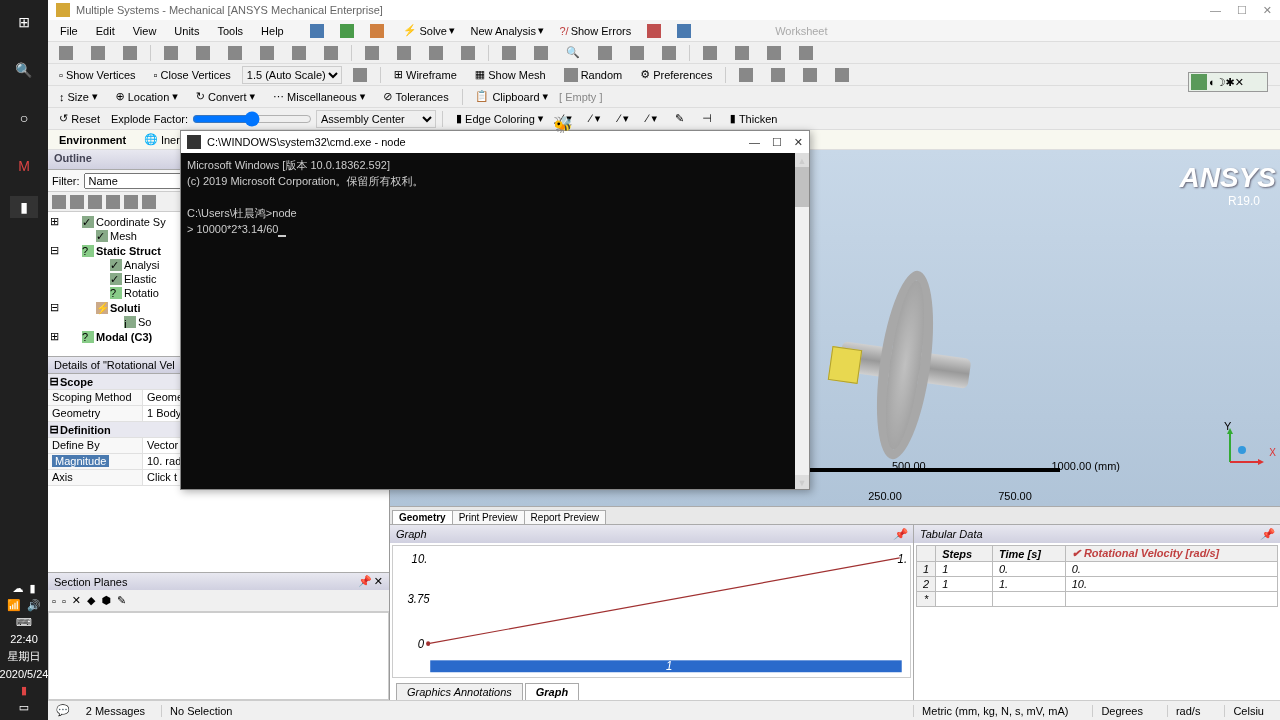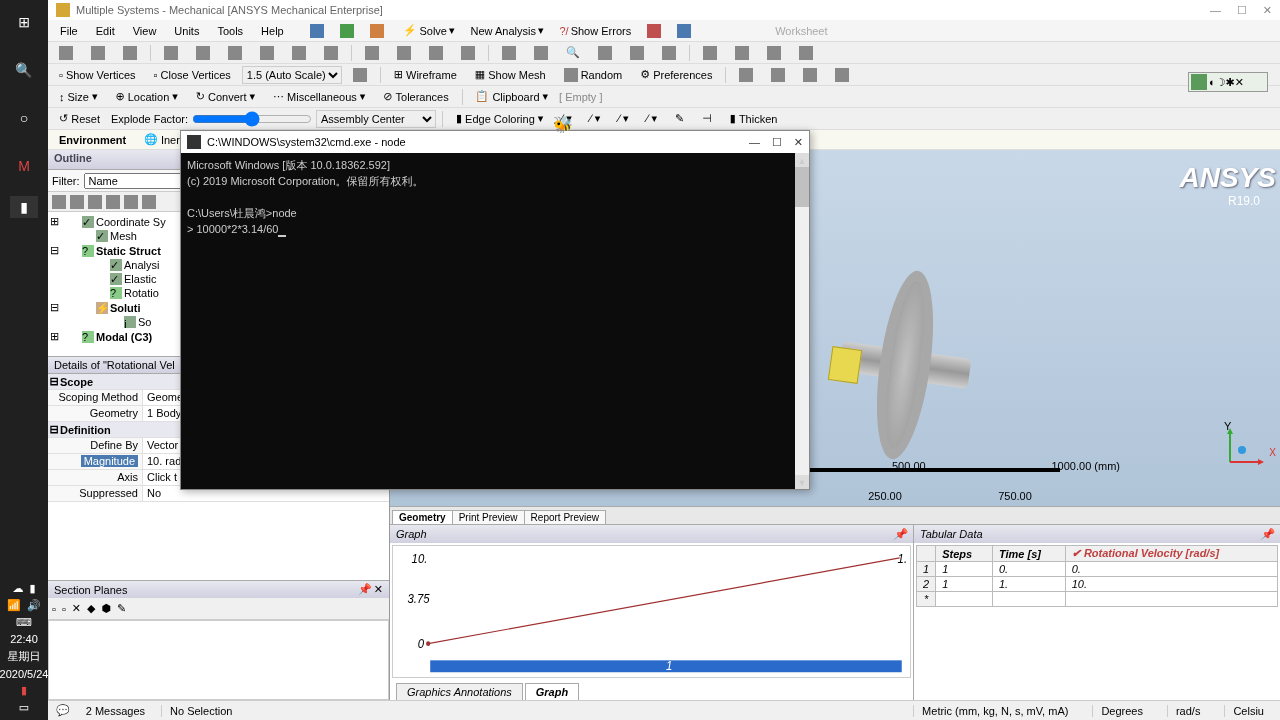--- a/index.html
+++ b/index.html
@@ -55,21 +55,21 @@
 
 .tree { height: 144px; overflow: auto; background: #fff; padding: 2px; }
 .tree-node { display: flex; align-items: center; gap: 2px; padding: 1px 0; white-space: nowrap; }
 .tree-ind { display: inline-block; }
 .node-icn { width: 12px; height: 12px; display: inline-block; }
 .node-bold { font-weight: bold; }
 
 .details-head { height: 18px; background: linear-gradient(#e8e8f0,#d0d0e0); padding: 2px 6px; font-size: 11px; border-top: 1px solid #aaa; border-bottom: 1px solid #aaa; }
 .details-grid { background: #fff; }
 .details-grid .grow { display: flex; border-bottom: 1px solid #e0e0e0; height: 16px; }
-.details-grid .gcell1 { width: 95px; padding: 1px 4px; border-right: 1px solid #e0e0e0; background: #f8f8f8; text-align: right; }
+.details-grid .gcell1 { width: 95px; padding: 1px 4px; border-right: 1px solid #e0e0e0; background: #f8f8f8; }
 .details-grid .gcell2 { flex: 1; padding: 1px 4px; }
 .details-grid .ghead { background: #e8e8f0; font-weight: bold; display: flex; align-items: center; }
 .details-grid .gexp { width: 12px; text-align: center; }
 .mag-cell { background: #4a7ab0; color: #fff; padding: 0 3px; }
 
 .section-head { height: 18px; background: linear-gradient(#e8e8f0,#d0d0e0); padding: 2px 6px; display: flex; align-items: center; border-top: 1px solid #aaa; }
 .section-head .sp-btns { margin-left: auto; display: flex; gap: 2px; font-size: 10px; }
 .section-tb { height: 22px; display: flex; align-items: center; padding: 0 4px; gap: 6px; background: #f0f0f0; border-bottom: 1px solid #ccc; }
 .section-body { flex: 1; background: #fff; border: 1px solid #ccc; }
 
@@ -449,24 +449,20 @@
             <div class="gcell1">Define By</div>
             <div class="gcell2">Vector</div>
           </div>
         <div class="grow">
             <div class="gcell1"><span class="mag-cell">Magnitude</span></div>
             <div class="gcell2">10. rad</div>
           </div>
         <div class="grow">
             <div class="gcell1">Axis</div>
             <div class="gcell2">Click t</div>
-          </div>
-        <div class="grow">
-            <div class="gcell1">Suppressed</div>
-            <div class="gcell2">No</div>
           </div>
       </div>
 
       <div style="flex:1"></div>
 
       <div class="section-head">
         <span>Section Planes</span>
         <div class="sp-btns">
             <span>📌</span>
             <span>✕</span>

